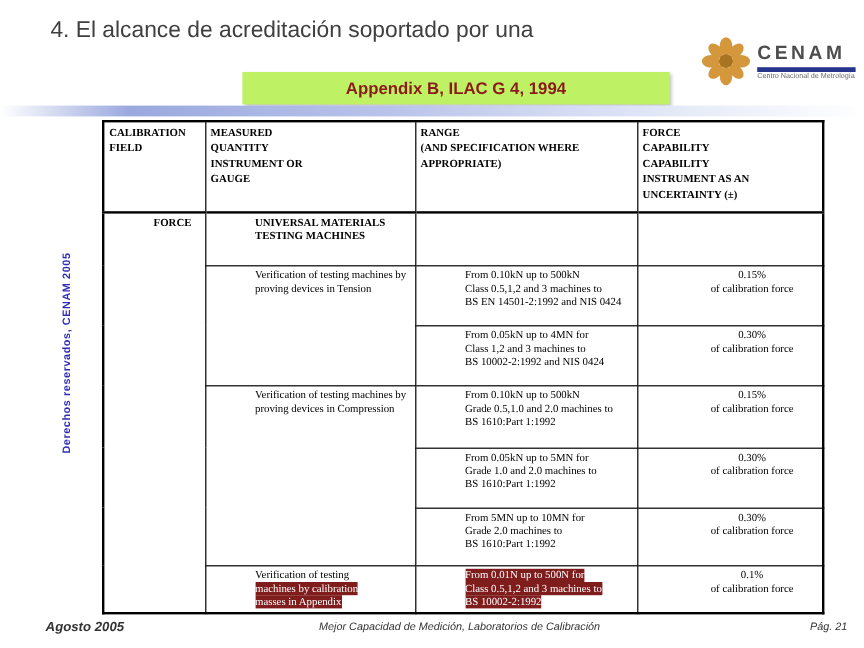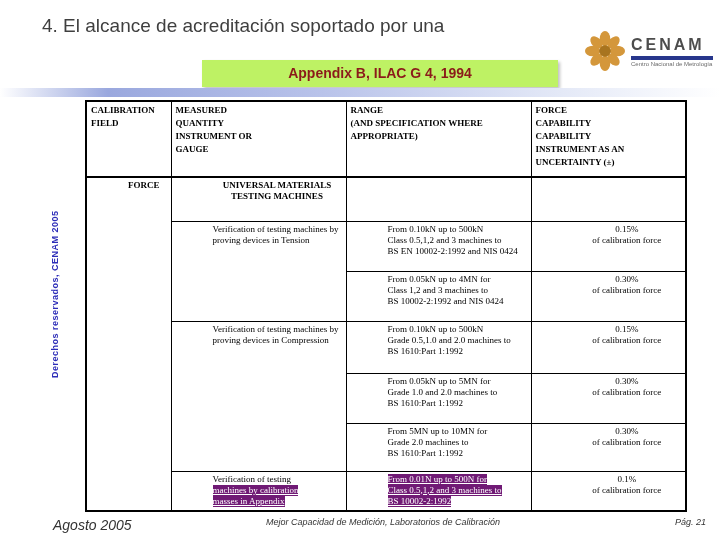--- a/index.html
+++ b/index.html
@@ -24,26 +24,26 @@
   .logo-bar { height:4px; width:82px; background:#27368c; margin:2px 0 1px 0; }
   .logo-sub { font-size:6px; color:#6b6b6b; white-space:nowrap; }
 
   table.acc-table { position:absolute; left:85px; top:100px; width:600px; height:410px;
             border-collapse:collapse; table-layout:fixed;
             font-family:"Liberation Serif", serif; color:#000; border:2px solid #000; }
   .acc-table th, .acc-table td { border:1px solid #000; vertical-align:top; padding:2px 4px; overflow:hidden;margin-top:19px; }
   .acc-table thead th { font-size:9px; font-weight:bold; text-align:left; line-height:13px; border-bottom:2px solid #000; }
   .acc-table td { font-size:9px; line-height:11px;padding-left:41px; }
   .field-cell { font-weight:bold; }
-  .qty-upper { font-weight:bold;text-align:center; }
+  .qty-upper { font-weight:bold; }
   .bmc { text-align:center; }
   .bmc .pct { margin-bottom:0px; }
-  .hl { background:#701a75; color:#fff; width:max-content; max-width:100%;text-decoration:underline; }
-
-  .footer-left  { position:absolute; left:53px;  top:517px; font-size:14px; font-style:italic; color:#333; }
+  .hl { background:#7f1d1d; color:#fff; width:max-content; max-width:100%; }
+
+  .footer-left  { position:absolute; left:38px;  top:517px; font-size:11px; font-style:italic; color:#333;font-weight:bold; }
   .footer-center{ position:absolute; left:0; right:0; top:517px; text-align:center; font-size:9px; font-style:italic; color:#333;padding-left:46px; }
   .footer-right { position:absolute; right:14px; top:517px; font-size:9px; font-style:italic; color:#333; }
 </style>
 </head>
 <body>
 
 <div class="slide">
 
   <div class="title">
     <div>4. El alcance de acreditación soportado por una</div>
@@ -114,21 +114,21 @@
         <td rowspan="7" class="field-cell">FORCE</td>
         <td class="qty-upper">UNIVERSAL MATERIALS TESTING MACHINES</td>
         <td></td>
         <td></td>
       </tr>
       <tr style="height:50px">
         <td rowspan="2">Verification of testing machines by proving devices in Tension</td>
         <td>
           <div>From 0.10kN up to 500kN</div>
           <div>Class 0.5,1,2 and 3 machines to</div>
-          <div>BS EN 10002-2:1992 and NIS 0424</div>
+          <div>BS EN 14501-2:1992 and NIS 0424</div>
         </td>
         <td class="bmc">
           <div class="pct">0.15%</div>
           <div>of calibration force</div>
         </td>
       </tr>
       <tr style="height:50px">
         <td>
           <div>From 0.05kN up to 4MN for</div>
           <div>Class 1,2 and 3 machines to</div>

